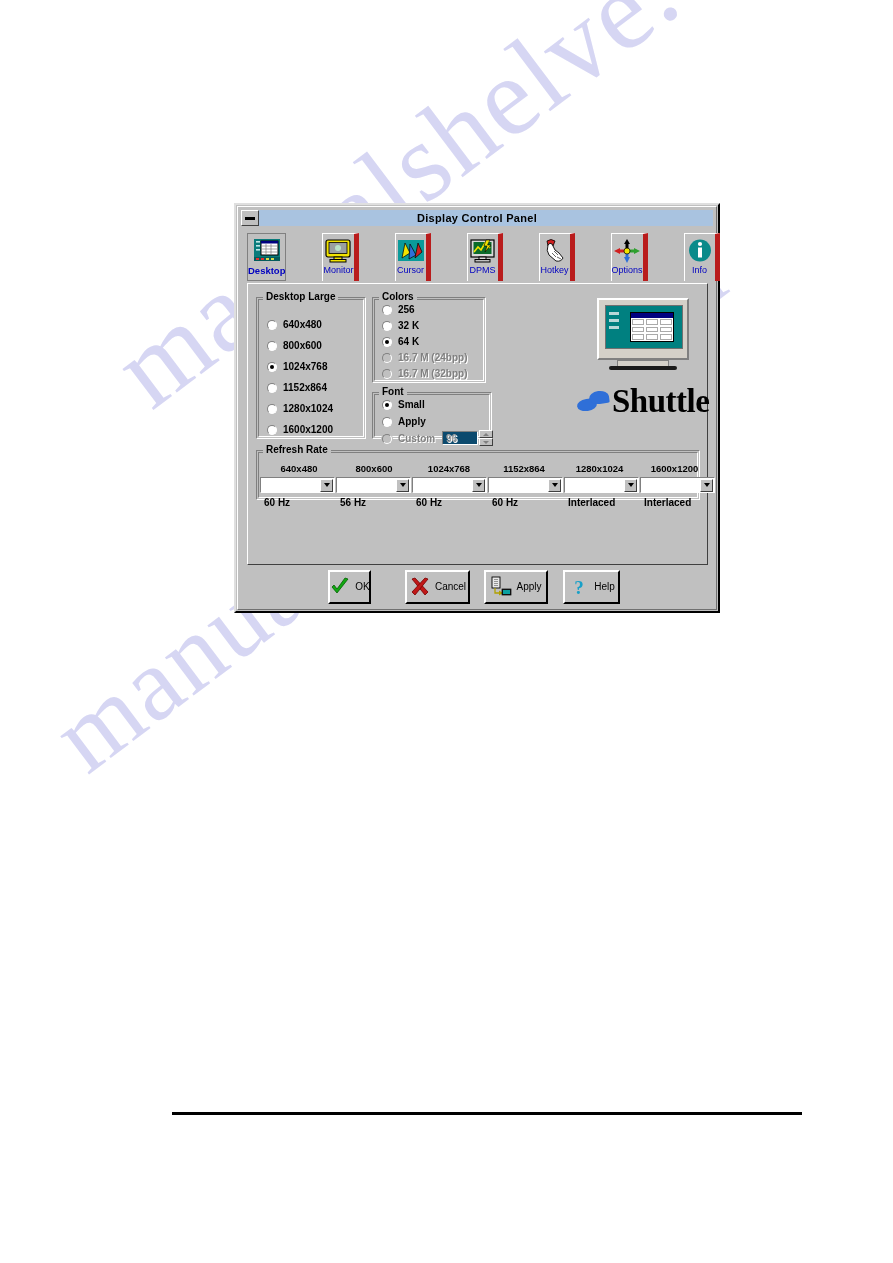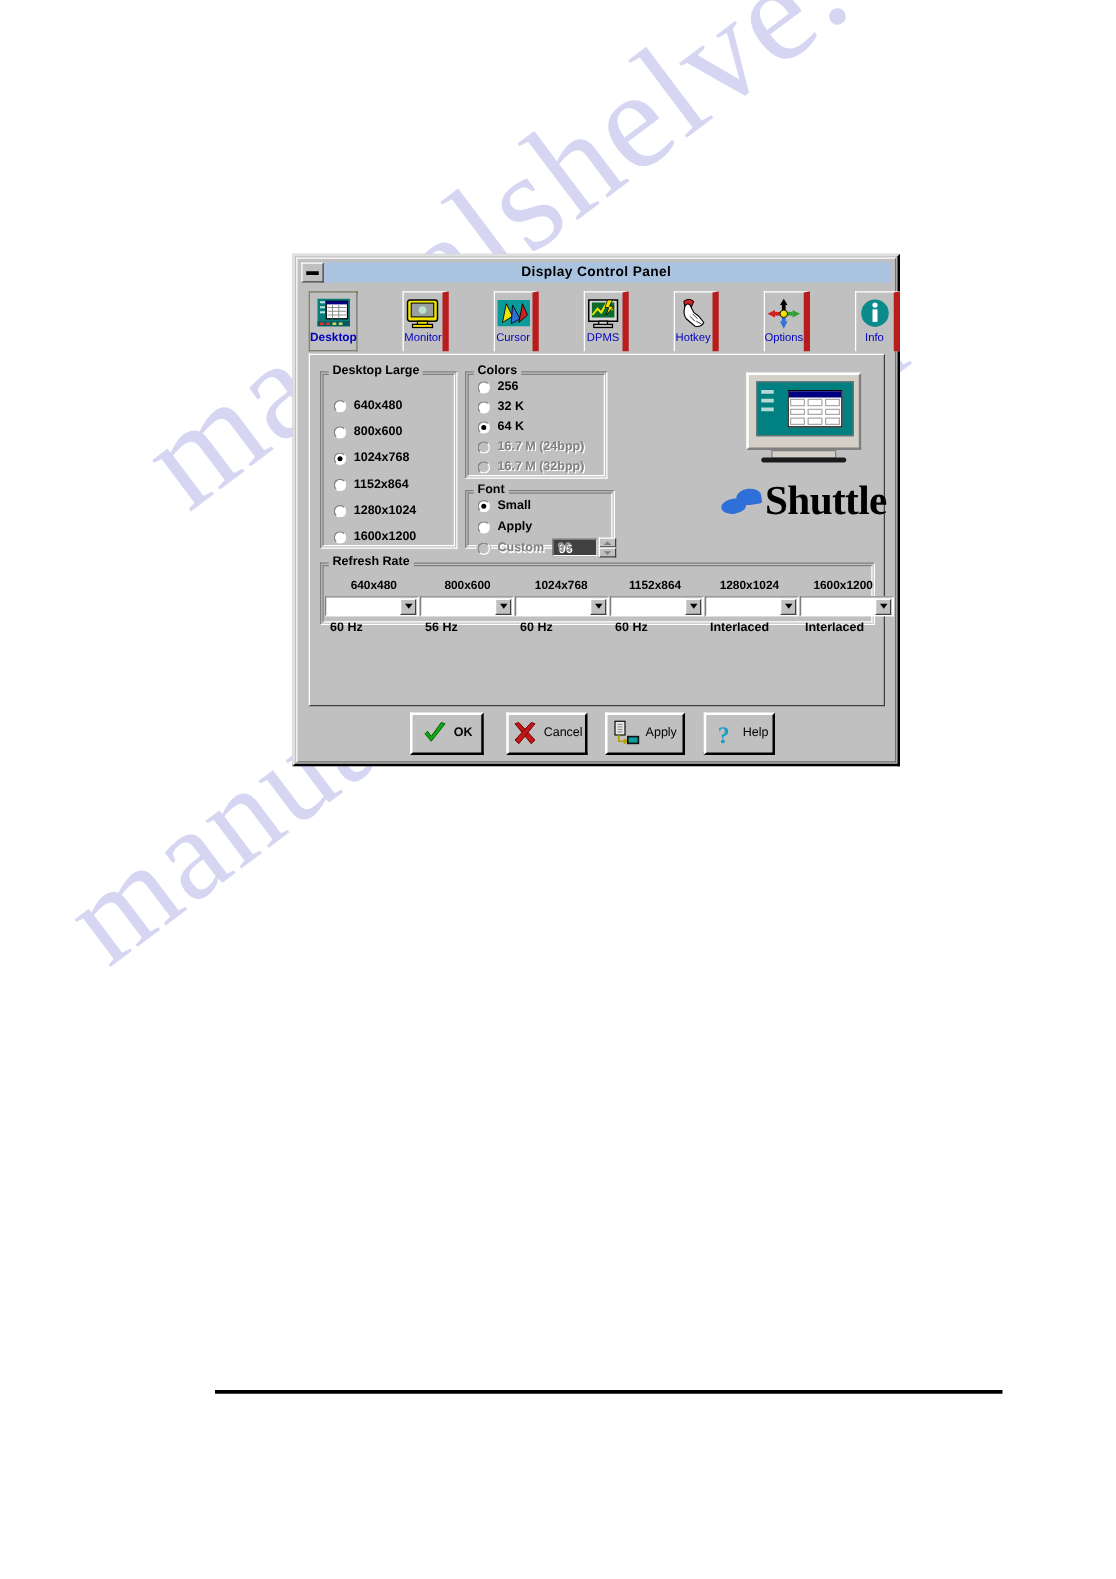--- a/index.html
+++ b/index.html
@@ -119,21 +119,21 @@
   .radio.on:after{
     content:"";position:absolute;left:2px;top:2px;width:4px;height:4px;
     border-radius:50%;background:#000;
   }
   .radio.dis{background:#c0c0c0;}
   .rlbl{font-size:10px;font-weight:bold;color:#000;margin-left:6px;white-space:nowrap;}
   .rlbl.dis{color:#808080;text-shadow:1px 1px 0 #fff;}
 
   
   .spin-field{
-    position:absolute;width:36px;height:14px;background:#404040;
+    position:absolute;width:36px;height:14px;background:#0c4a6e;
     border-top:1px solid #808080;border-left:1px solid #808080;
     border-right:1px solid #fff;border-bottom:1px solid #fff;
     box-sizing:border-box;font-size:10px;font-weight:bold;color:#a0a0a0;
     text-shadow:1px 1px 0 #fff;padding:1px 0 0 3px;
   }
   .spin-btns{
     position:absolute;width:14px;height:16px;display:flex;flex-direction:column;
   }
   .spin-btns b{
     flex:1;background:#c0c0c0;
@@ -542,21 +542,21 @@
         <span class="arw">
               <s></s>
             </span>
       </div>
     </div>
 
   </div>
 
   <div class="btnrow">
 
-    <div class="btn" style="left:90px;top:0;width:59px;font-weight:bold;">
+    <div class="btn" style="left:90px;top:0;width:43px;">
       <span class="bi">
         <svg width="22" height="22" viewBox="0 0 22 22">
           <path d="M3 11 L8 17 L19 3 L16 2 L8 13 L5 9 Z" fill="#11a811" stroke="#046004" stroke-width=".8"></path>
         </svg>
       </span>
       <span class="bl">OK</span>
     </div>
 
     <div class="btn" style="left:167px;top:0;width:65px;">
       <span class="bi">

